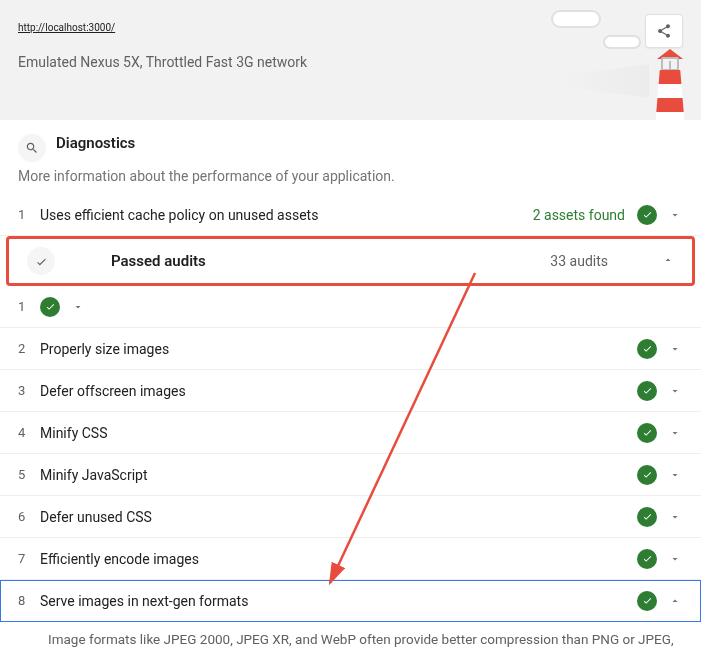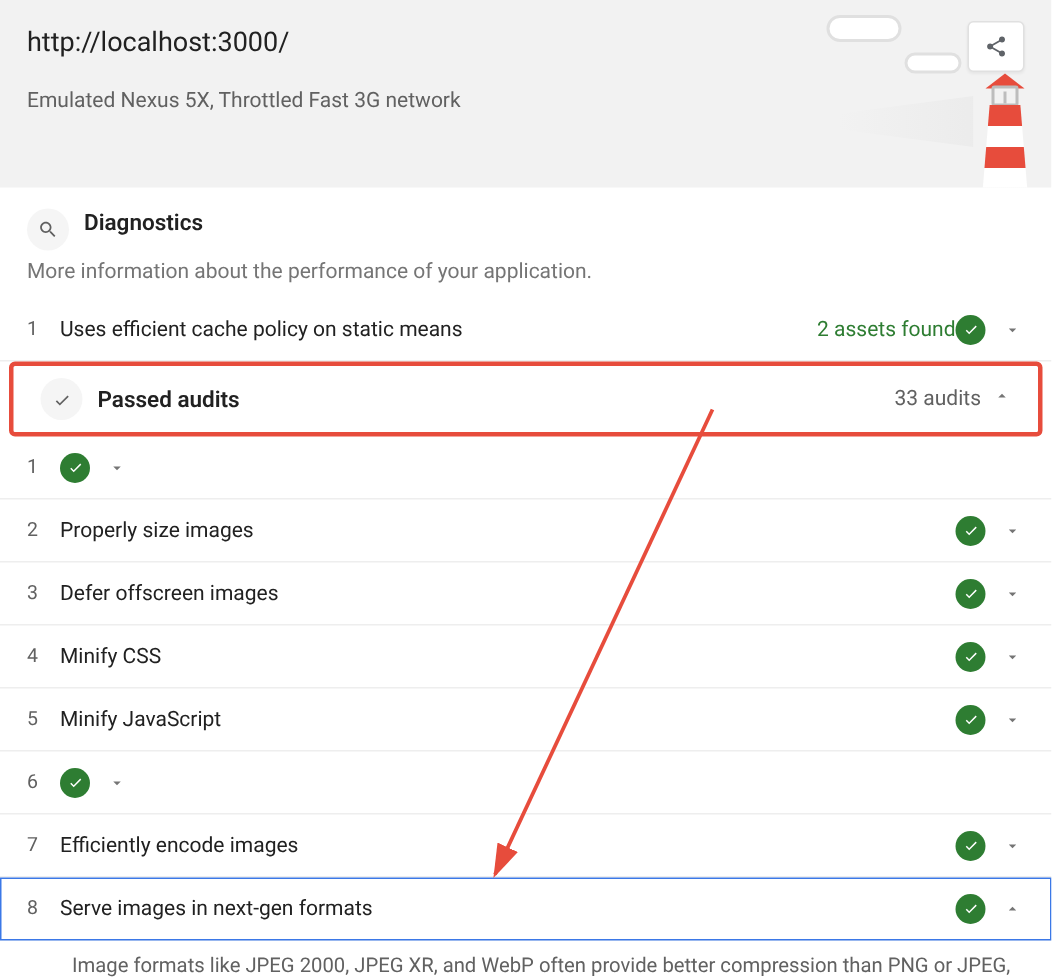--- a/index.html
+++ b/index.html
@@ -1,18 +1,18 @@
 <!DOCTYPE html>
 <html><head>
   <meta charset="utf-8">
   <style>
     * { box-sizing: border-box; margin: 0; padding: 0; }
     body { font-family: -apple-system, Roboto, "Helvetica Neue", Arial, sans-serif; font-size: 14px; color: #212121; width: 701px; background: #fff; }
     .header { background: #f2f2f2; padding: 18px 18px 50px 18px; position: relative; overflow: hidden; }
-    .url { font-size: 18px; color: #212121; }
+    .url { text-decoration: underline; font-size: 10px; color: #212121; }
     .emulation { color: #616161; font-size: 14px; margin-top: 20px; }
     .share-btn { position: absolute; right: 18px; top: 14px; width: 38px; height: 34px; background: #fff; border: 1px solid #e0e0e0; border-radius: 4px; display: flex; align-items: center; justify-content: center; cursor: pointer; box-shadow: 0 1px 2px rgba(0,0,0,0.05); z-index: 2; }
     .share-btn svg { width: 16px; height: 16px; fill: #5f6368; }
     .lighthouse { position: absolute; right: 10px; top: 45px; width: 42px; height: 95px; pointer-events: none; }
     .lighthouse .base { position: absolute; bottom: 0; left: 50%; transform: translateX(-50%); width: 32px; height: 70px; background: linear-gradient(to bottom, #E74C3C 0 14px, #fff 14px 28px, #E74C3C 28px 42px, #fff 42px 56px, #E74C3C 56px 70px); clip-path: polygon(18% 0, 82% 0, 100% 100%, 0 100%); border-radius: 2px 2px 0 0; }
     .lighthouse .light { position: absolute; top: 12px; left: 50%; transform: translateX(-50%); width: 18px; height: 14px; background: #f2f2f2; border: 2px solid #bdbdbd; border-radius: 2px; }
     .lighthouse .light::before { content:""; position:absolute; left:50%; top:2px; transform:translateX(-50%); width:2px; height:8px; background:#bdbdbd; }
     .lighthouse .cap { position: absolute; top: 4px; left: 50%; transform: translateX(-50%); width: 0; height: 0; border-left: 13px solid transparent; border-right: 13px solid transparent; border-bottom: 10px solid #E74C3C; }
     .clouds { position: absolute; right: 0; top: 0; width: 180px; height: 130px; pointer-events: none; }
     .cloud { position: absolute; background: #fff; border: 2px solid #e0e0e0; border-radius: 999px; }
@@ -23,27 +23,27 @@
     .content { padding: 0 0 10px 0; }
     .section-head { display: flex; gap: 10px; padding: 14px 18px 4px 18px; }
     .section-head .icon-circle { width: 28px; height: 28px; border-radius: 50%; background: #f5f5f5; display: flex; align-items: center; justify-content: center; }
     .section-head .icon-circle svg { width: 14px; height: 14px; fill: #616161; }
     .section-head h2 { font-size: 15px; font-weight: 600; }
     .section-desc { color: #757575; padding: 2px 18px 10px 18px; font-size: 14px; }
 
     .row { display: flex; align-items: center; height: 42px; padding: 0 18px 0 18px; border-bottom: 1px solid #eee; }
     .row .num { width: 22px; color: #616161; font-size: 13px; text-align: left; }
     .row .label { flex: 1; color: #212121; font-size: 14px; }
-    .row .meta { color: #2e7d32; font-size: 14px; margin-right: 0; white-space: nowrap; }
+    .row .meta { color: #2e7d32; font-size: 14px; margin-right: 12px; white-space: nowrap; }
     .row .pass { width: 20px; height: 20px; border-radius: 50%; background: #2e7d32; display: flex; align-items: center; justify-content: center; margin-right: 10px; flex-shrink: 0; }
     .row .pass svg { width: 11px; height: 11px; fill: #fff; }
     .row .chev { width: 16px; display: flex; align-items: center; justify-content: center; color: #616161; }
     .row .chev svg { width: 12px; height: 12px; fill: #757575; }
 
-    .passed-header { display: flex; align-items: center; height: 44px; padding: 0 18px; cursor: pointer; }
+    .passed-header { display: flex; align-items: center; height: 44px; padding: 0 18px; cursor: pointer; gap: 46px; }
     .passed-header .icon-circle { width: 28px; height: 28px; border-radius: 50%; background: #f5f5f5; display: flex; align-items: center; justify-content: center; margin-right: 10px; }
     .passed-header .icon-circle svg { width: 13px; height: 13px; fill: #616161; }
     .passed-header .title { font-weight: 600; font-size: 15px; flex: 1; }
     .passed-header .count { color: #616161; margin-right: 8px; font-size: 14px; }
     .passed-header .chev svg { width: 12px; height: 12px; fill: #757575; }
 
     .highlight-box { border: 3px solid #E74C3C; border-radius: 4px; margin: 0 6px; }
     .highlight-blue { outline: 1.5px solid #3b78e7; outline-offset: -1px; }
 
     .detail { padding: 8px 18px 10px 48px; color: #616161; font-size: 13.5px; line-height: 1.45; border-bottom:1px solid #eee; }
@@ -80,21 +80,21 @@
       <svg viewBox="0 0 24 24">
           <path d="M15.5 14h-.8l-.3-.3c1-1.1 1.6-2.6 1.6-4.2C16 5.9 13.1 3 9.5 3S3 5.9 3 9.5 5.9 16 9.5 16c1.6 0 3.1-.6 4.2-1.6l.3.3v.8l5 5 1.5-1.5-5-5zm-6 0C7 14 5 12 5 9.5S7 5 9.5 5 14 7 14 9.5 12 14 9.5 14z"></path>
         </svg>
     </span>
     <h2>Diagnostics</h2>
   </div>
   <div class="section-desc">More information about the performance of your application.</div>
 
   <div class="row">
     <span class="num">1</span>
-    <span class="label">Uses efficient cache policy on static means</span>
+    <span class="label">Uses efficient cache policy on unused assets</span>
     <span class="meta">2 assets found</span>
     <span class="pass">
         <svg viewBox="0 0 24 24">
           <path d="M9 16.2l-3.5-3.5L4 14.2l5 5 11-11-1.5-1.5z"></path>
         </svg>
       </span>
     <span class="chev">
         <svg viewBox="0 0 24 24">
           <path d="M7 10l5 5 5-5z"></path>
         </svg>
@@ -181,20 +181,21 @@
           </svg>
         </span>
         <span class="chev">
           <svg viewBox="0 0 24 24">
             <path d="M7 10l5 5 5-5z"></path>
           </svg>
         </span>
       </div>
       <div class="row">
         <span class="num">6</span>
+        <span class="label">Defer unused CSS</span>
         <span class="pass">
           <svg viewBox="0 0 24 24">
             <path d="M9 16.2l-3.5-3.5L4 14.2l5 5 11-11-1.5-1.5z"></path>
           </svg>
         </span>
         <span class="chev">
           <svg viewBox="0 0 24 24">
             <path d="M7 10l5 5 5-5z"></path>
           </svg>
         </span>

